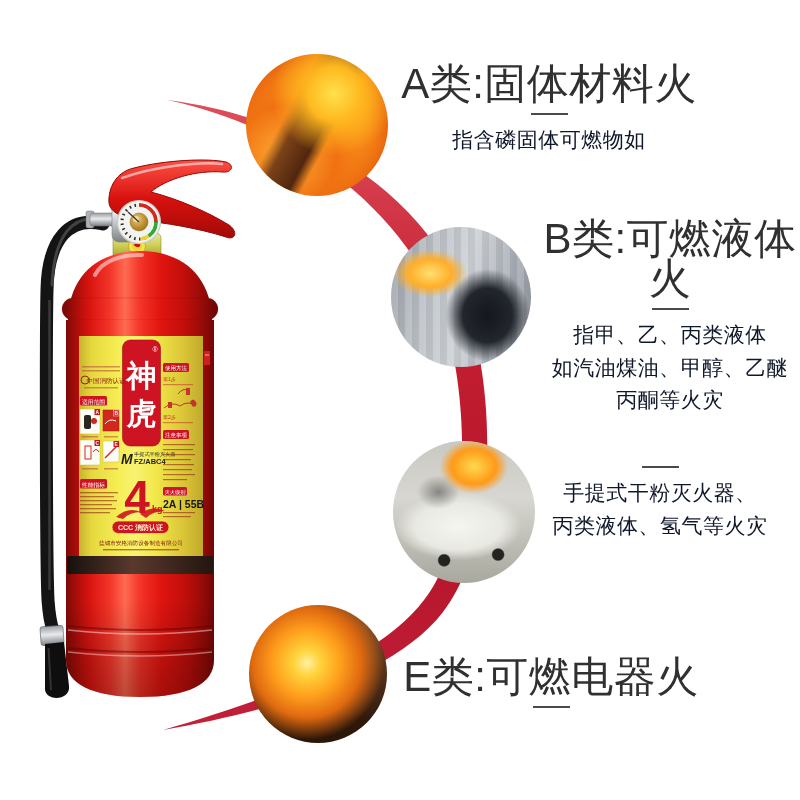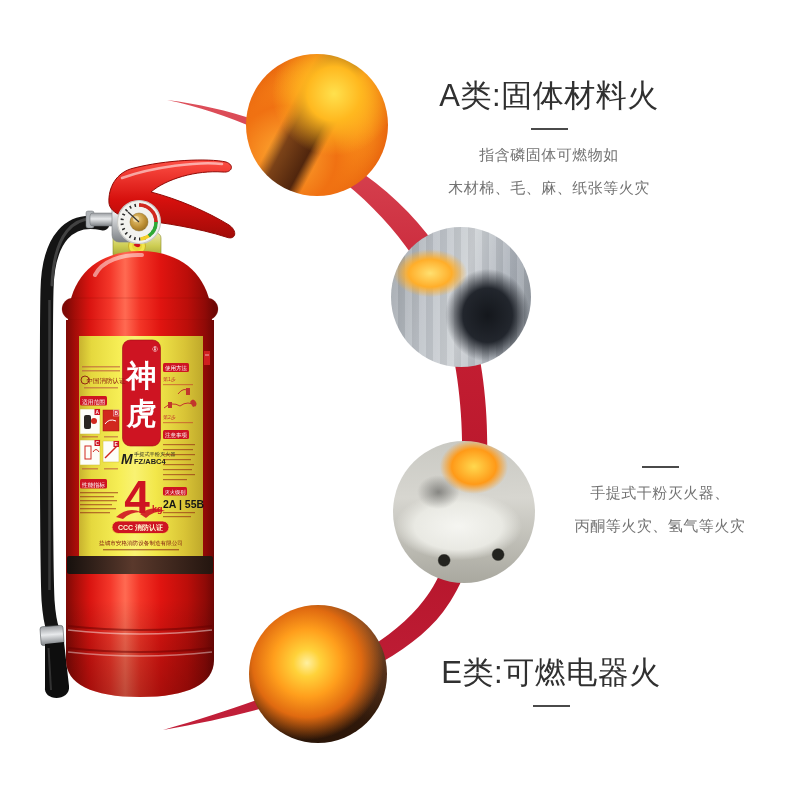--- a/index.html
+++ b/index.html
@@ -38,27 +38,27 @@
       linear-gradient(180deg, #c9c9c3 0%, #d7d6d0 40%, #bcbbb3 75%, #a9a89f 100%);
   }
   .photo-e{
     left:249px;top:605px;width:138px;height:138px;
     background:
       radial-gradient(circle at 42% 42%, #fff0a0 0%, #ffd23a 12%, #ff9e1c 30%, #e06a10 48%, rgba(190,80,15,0) 68%),
       radial-gradient(circle at 76% 24%, rgba(130,78,44,.85), rgba(64,38,22,0) 56%),
       linear-gradient(180deg, #4a2a16 0%, #3a2010 45%, #2a1508 100%);
   }
   .sec{position:absolute;z-index:2;text-align:center;color:#303030;}
-  .sec h2{margin:12px;font-size:31px;font-weight:normal;line-height:40px;letter-spacing:.5px;}
+  .sec h2{margin:0;font-size:42px;font-weight:normal;line-height:40px;letter-spacing:.5px;}
   .sec .divider{width:37px;height:2px;background:#4a4a4a;margin:9px auto 13px auto;}
-  .sec p{margin:8px;font-size:15px;line-height:24.5px;color:#737373;letter-spacing:.5px;}
+  .sec p{margin:8px;font-size:21px;line-height:24.5px;color:#0f172a;letter-spacing:.5px;}
   .sec-a{left:384px;top:64px;width:330px;}
   .sec-b{left:540px;top:219px;width:260px;}
   .sec-c{left:520px;top:457px;width:280px;}
-  .sec-e{left:391px;top:641px;width:320px;}
+  .sec-e{left:391px;top:657px;width:320px;}
   .ext-svg{position:absolute;left:30px;top:150px;z-index:3;}
   .micro{opacity:.55;}
 </style>
 </head>
 <body>
 
 <div class="canvas">
 
   <svg class="ribbon-svg" width="800" height="800" viewBox="0 0 800 800">
     <defs>
@@ -74,26 +74,32 @@
 
   <div class="photo photo-a"></div>
   <div class="photo photo-b"></div>
   <div class="photo photo-c"></div>
   <div class="photo photo-e"></div>
 
   <div class="sec sec-a">
     <h2>A类:固体材料火</h2>
     <div class="divider"></div>
     <p>指含磷固体可燃物如</p>
-    <p>木材棉、毛、麻、纸张等火灾</p>
+  </div>
+  <div class="sec sec-b">
+    <h2>B类:可燃液体火</h2>
+    <div class="divider"></div>
+    <p>指甲、乙、丙类液体</p>
+    <p>如汽油煤油、甲醇、乙醚</p>
+    <p>丙酮等火灾</p>
   </div>
   <div class="sec sec-c">
     <div class="divider"></div>
     <p>手提式干粉灭火器、</p>
-    <p>丙酮等火灾、氢气等火灾</p>
+    <p>丙类液体、氢气等火灾</p>
   </div>
   <div class="sec sec-e">
     <h2>E类:可燃电器火</h2>
     <div class="divider"></div>
   </div>
 
   <svg class="ext-svg" width="215" height="560" viewBox="30 150 215 560">
     <defs>
       <linearGradient id="bodyGrad" x1="66" y1="0" x2="214" y2="0" gradientUnits="userSpaceOnUse">
         <stop offset="0" stop-color="#7e0906"></stop>

